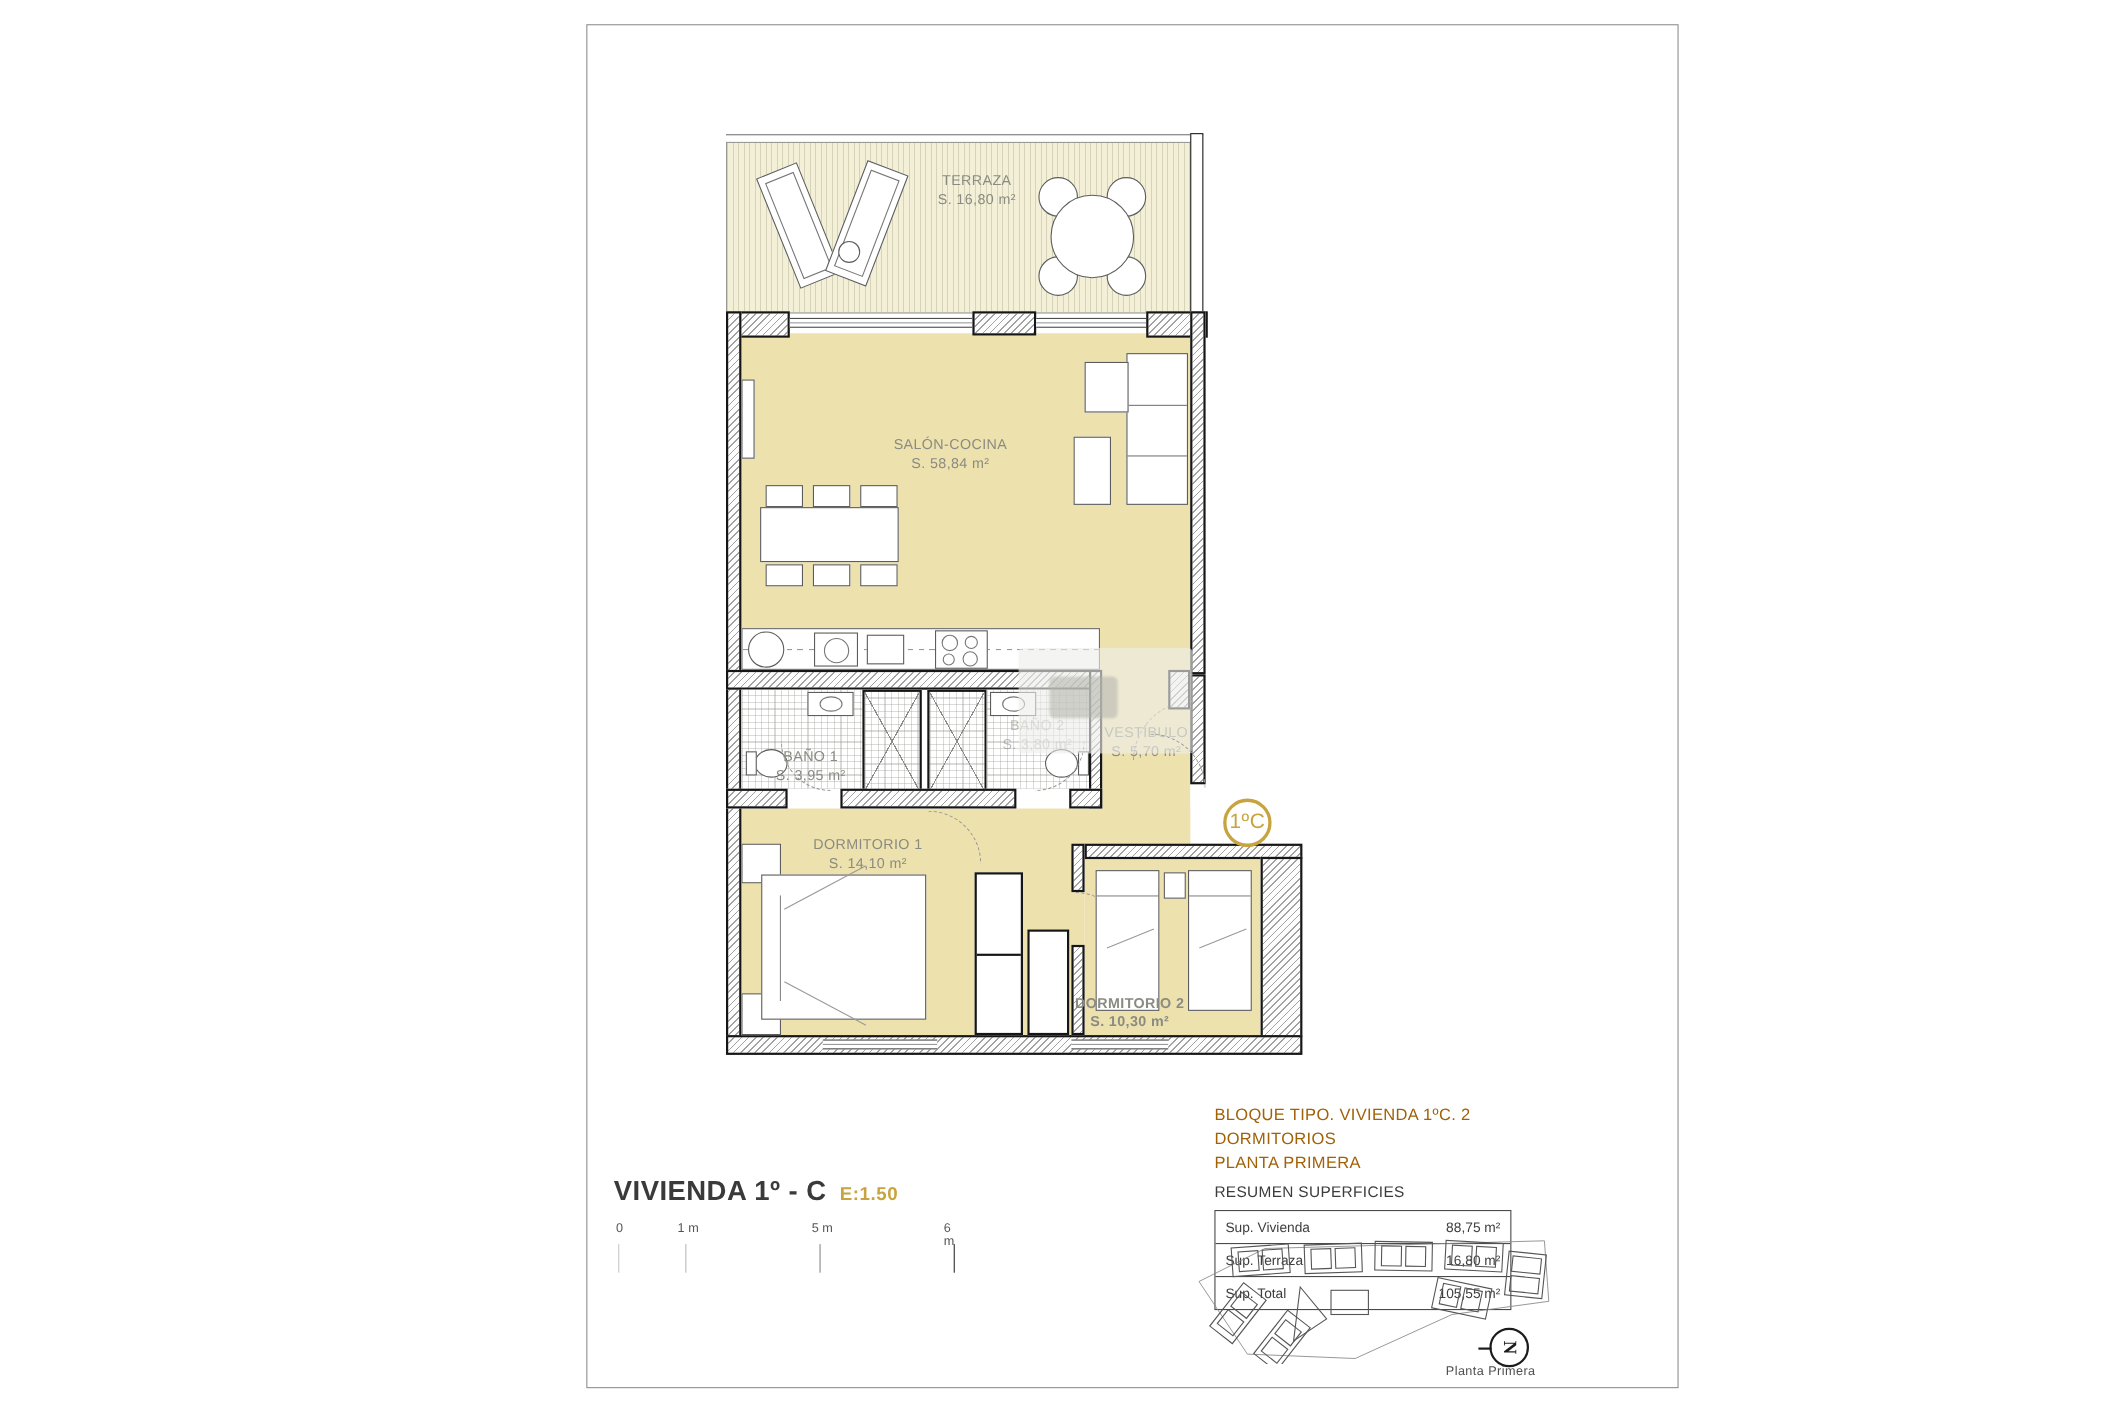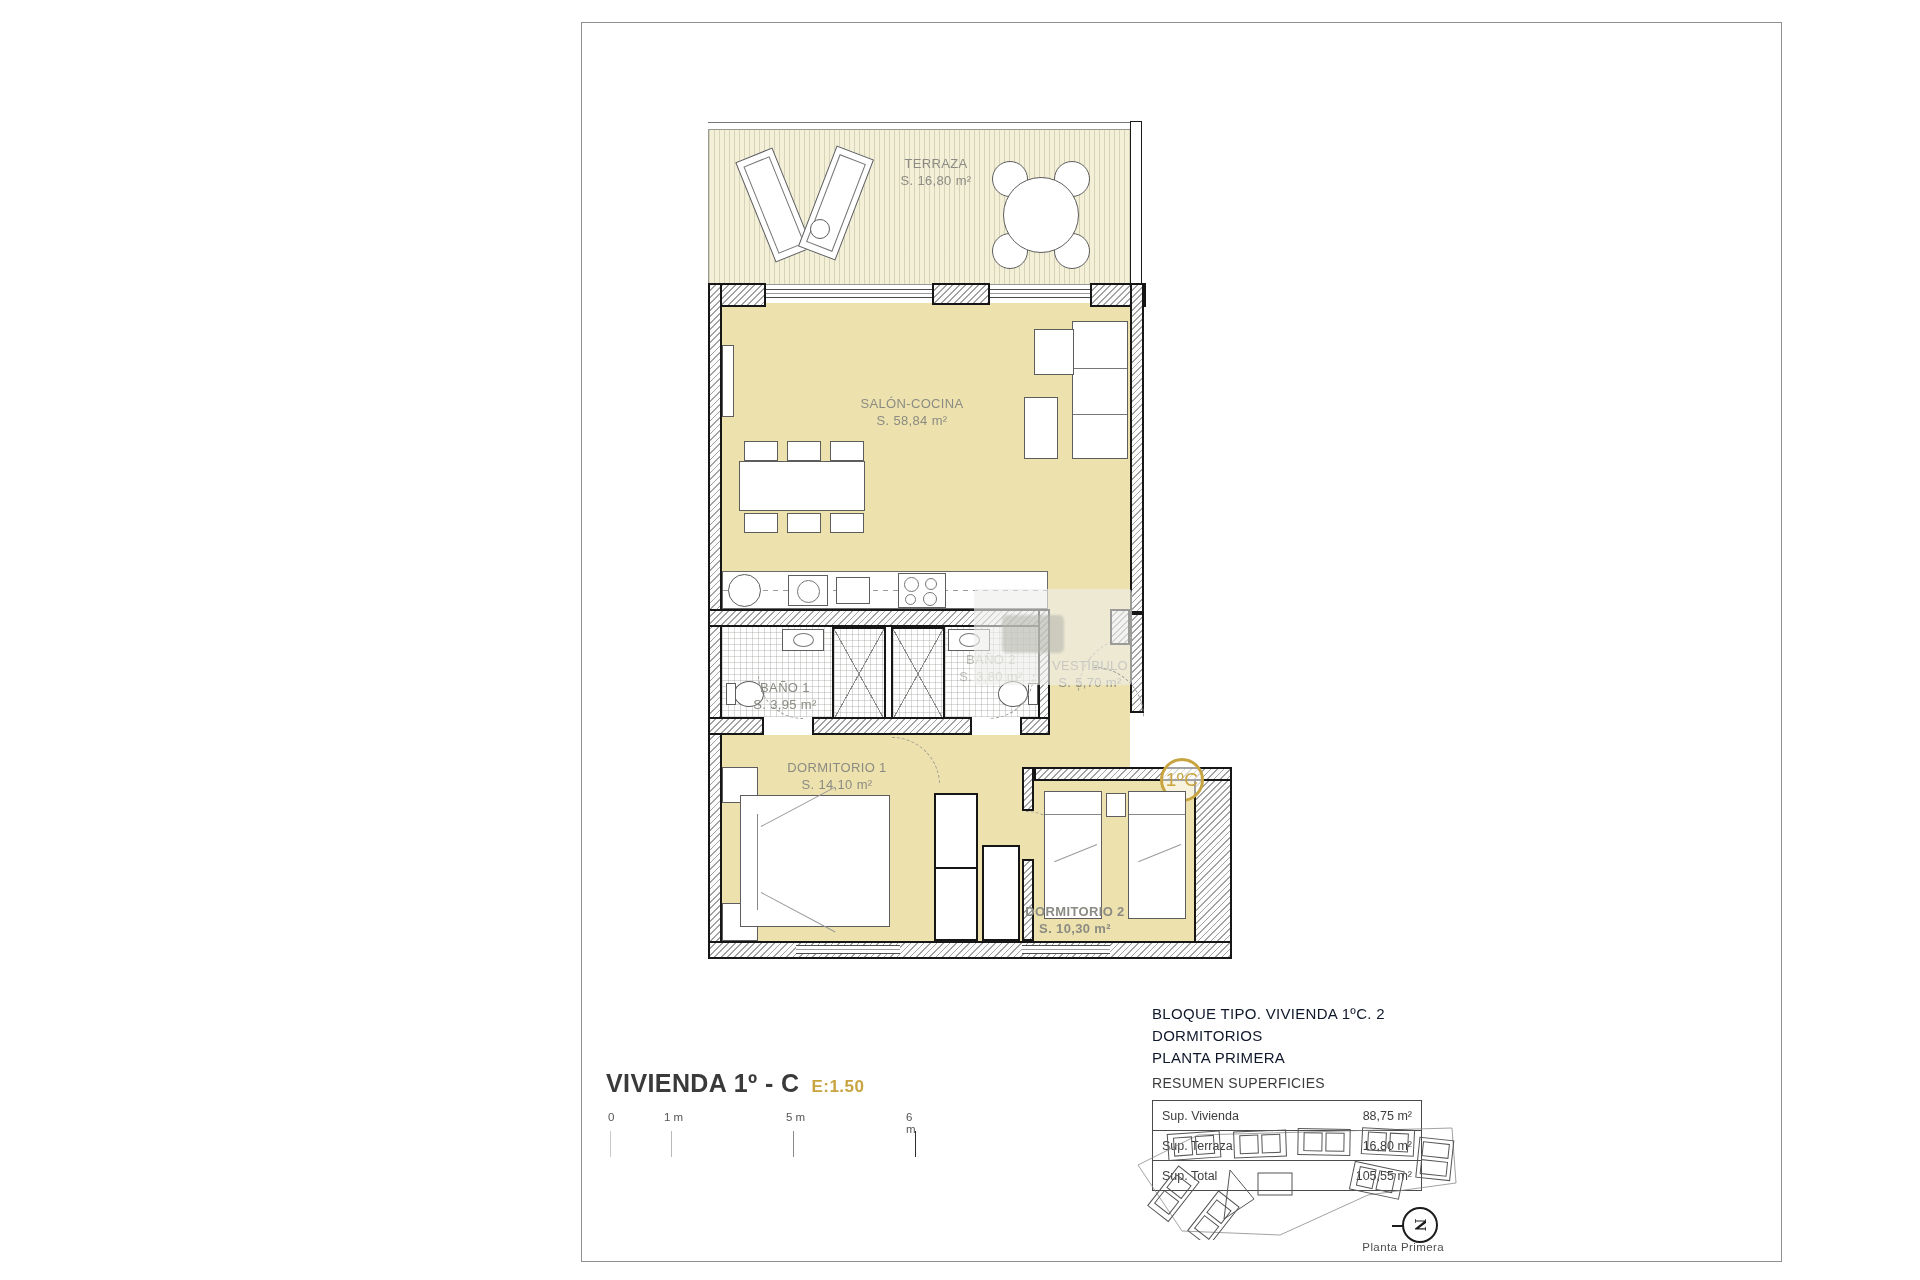--- a/index.html
+++ b/index.html
@@ -1,17 +1,17 @@
 <!DOCTYPE html>
 <html style="--accent: #C8A440; --floor: #EDE2AE; --terrace: #F4F0D8;"><head>
 <meta charset="utf-8">
 <style>
   html,body{margin:0;padding:0;background:#ffffff;font-family:"Liberation Sans",sans-serif;}
   #canvas{position:relative;width:1920px;height:1280px;background:#fff;overflow:hidden;}
-  #sheet{position:absolute;left:533px;top:22px;width:1201px;height:1240px;background:#fff;border:1.5px solid #8f8f8f;box-sizing:border-box;margin-left:48px;}
+  #sheet{position:absolute;left:533px;top:22px;width:993px;height:1240px;background:#fff;border:1.5px solid #8f8f8f;box-sizing:border-box;}
   .abs{position:absolute;box-sizing:border-box;}
   
   .floor{background:var(--floor,#EDE2AE);}
   .terrace{background:var(--terrace,#F4F0D8);background-image:repeating-linear-gradient(90deg,rgba(140,145,110,.30) 0 1px,transparent 1px 5px);border:1px solid #9a9a94;}
   .tile{background:#fff;background-image:repeating-linear-gradient(0deg,rgba(150,150,145,.35) 0 1px,transparent 1px 6px),repeating-linear-gradient(90deg,rgba(150,150,145,.35) 0 1px,transparent 1px 6px);}
   .wall{background:#fdfdfd;background-image:repeating-linear-gradient(135deg,rgba(255,255,255,0) 0 3.5px,#a2a2a2 3.5px 4.6px);border:2.4px solid #161616;}
   .win{background:#fff;border-top:1.6px solid #4c4c4c;border-bottom:1.6px solid #4c4c4c;background-image:linear-gradient(#9a9a9a 0 0);background-size:100% 1px;background-position:center;background-repeat:no-repeat;}
   .furn{background:#fff;border:1.4px solid #5d5d5d;}
   .round{border-radius:50%;}
   .lbl{color:#8B8B83;font-size:13px;line-height:1.32;text-align:center;letter-spacing:.35px;}
@@ -22,21 +22,21 @@
     linear-gradient(to bottom right,transparent 49.4%,#8b8b8b 49.4% 50.6%,transparent 50.6%),
     linear-gradient(to top right,transparent 49.4%,#8b8b8b 49.4% 50.6%,transparent 50.6%),
     repeating-linear-gradient(0deg,rgba(150,150,145,.35) 0 1px,transparent 1px 6px),
     repeating-linear-gradient(90deg,rgba(150,150,145,.35) 0 1px,transparent 1px 6px);
     border:2.2px solid #161616;}
   .badge{border:3px solid var(--accent,#C8A440);border-radius:50%;color:var(--accent,#C8A440);display:flex;align-items:center;justify-content:center;font-size:19px;letter-spacing:.5px;background:rgba(255,255,255,.6);}
   .title{font-size:25px;font-weight:bold;color:#3a3a3a;letter-spacing:.4px;}
   .scale-txt{font-size:17px;font-weight:bold;color:var(--accent,#C8A440);margin-left:12px;letter-spacing:.5px;}
   .tick-label{position:absolute;top:0;font-size:11.5px;color:#555;}
   .tick{position:absolute;top:20px;width:0;border-left:1.3px solid #999;height:26px;}
-  .sum-h1{font-size:15px;color:#0f172a;letter-spacing:.3px;line-height:1.45;}
+  .sum-h1{font-size:15px;color:#a16207;letter-spacing:.3px;line-height:1.45;}
   .sum-h2{font-size:14px;color:#3c3c3c;letter-spacing:.3px;margin-top:7px;}
   .sum-table{margin-top:9px;width:268px;border:1.3px solid #4a4a4a;}
   .sum-row{display:flex;justify-content:space-between;align-items:center;height:29px;border-bottom:1.3px solid #4a4a4a;padding:0 9px;font-size:12.5px;color:#3e3e3e;}
   .sum-row:last-child{border-bottom:none;gap:14px;}
   .caption{font-size:11.5px;color:#4e4e4e;letter-spacing:.4px;}
   .north{width:36px;height:36px;border:2.2px solid #1c1c1c;border-radius:50%;display:flex;align-items:center;justify-content:center;background:#fff;}
   .north span{display:block;transform:rotate(90deg);font-weight:bold;font-size:17px;color:#1c1c1c;font-family:"Liberation Serif",serif;}
   .watermark{background:rgba(238,238,234,.62);border-radius:4px;}
   .watermark .blob{position:absolute;left:28px;top:26px;width:62px;height:38px;background:rgba(178,178,172,.55);border-radius:5px;filter:blur(1px);}
   .dash-mid{background-image:repeating-linear-gradient(90deg,#9a9a9a 0 5px,transparent 5px 10px);background-size:100% 1px;background-position:center;background-repeat:no-repeat;}
@@ -151,21 +151,21 @@
   <div class="abs lbl" style="left:455px;top:634px;width:106px;">
     <div>VESTÍBULO</div>
     <div>S. 5,70 m²</div>
   </div>
 
   <div class="abs watermark" style="left:392px;top:566px;width:158px;height:96px;">
         <div class="blob"></div>
       </div>
 
   <div class="abs arc q-tr" style="left:462px;top:644px;width:100px;height:100px;"></div>
-  <div class="abs badge" style="left:578px;top:735px;width:44px;height:44px;justify-content:center;">
+  <div class="abs badge" style="left:578px;top:703px;width:44px;height:44px;justify-content:center;">
         <span>1ºC</span>
       </div>
 
   <div class="abs furn" style="left:140px;top:744px;width:36px;height:36px;"></div>
   <div class="abs furn" style="left:140px;top:880px;width:36px;height:38px;"></div>
   <div class="abs furn" style="left:158px;top:772px;width:150px;height:132px;">
     <div class="abs" style="left:0;top:18px;width:1px;height:96px;background:#888;left:16px;"></div>
     <div class="abs" style="left:20px;top:30px;width:84px;height:1.2px;background:#999;transform:rotate(-28deg);transform-origin:left center;"></div>
     <div class="abs" style="left:20px;top:96px;width:84px;height:1.2px;background:#999;transform:rotate(28deg);transform-origin:left center;"></div>
   </div>

